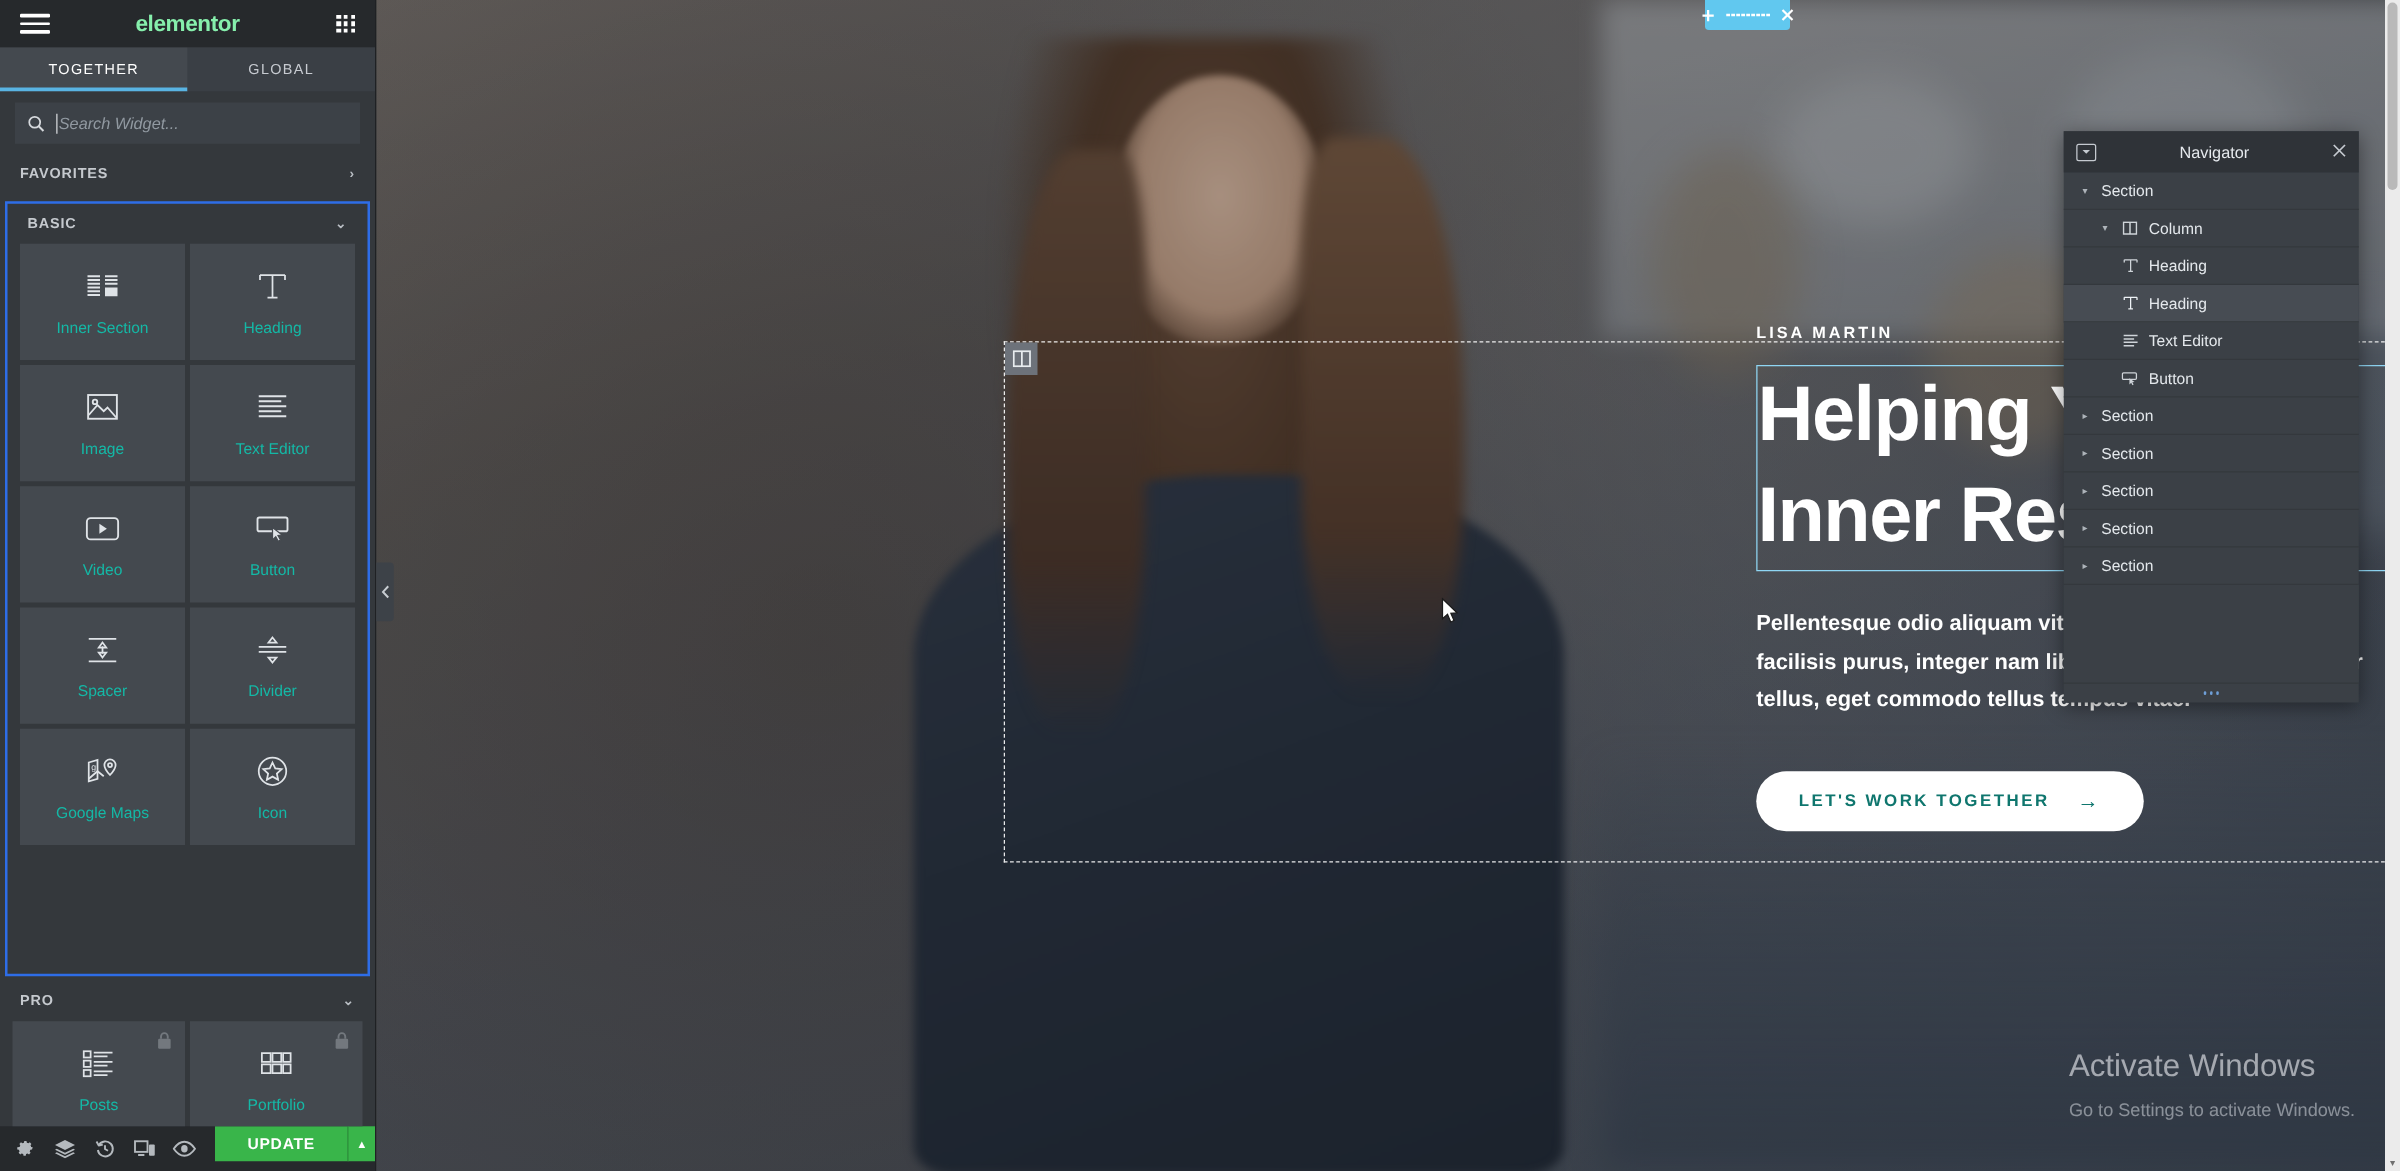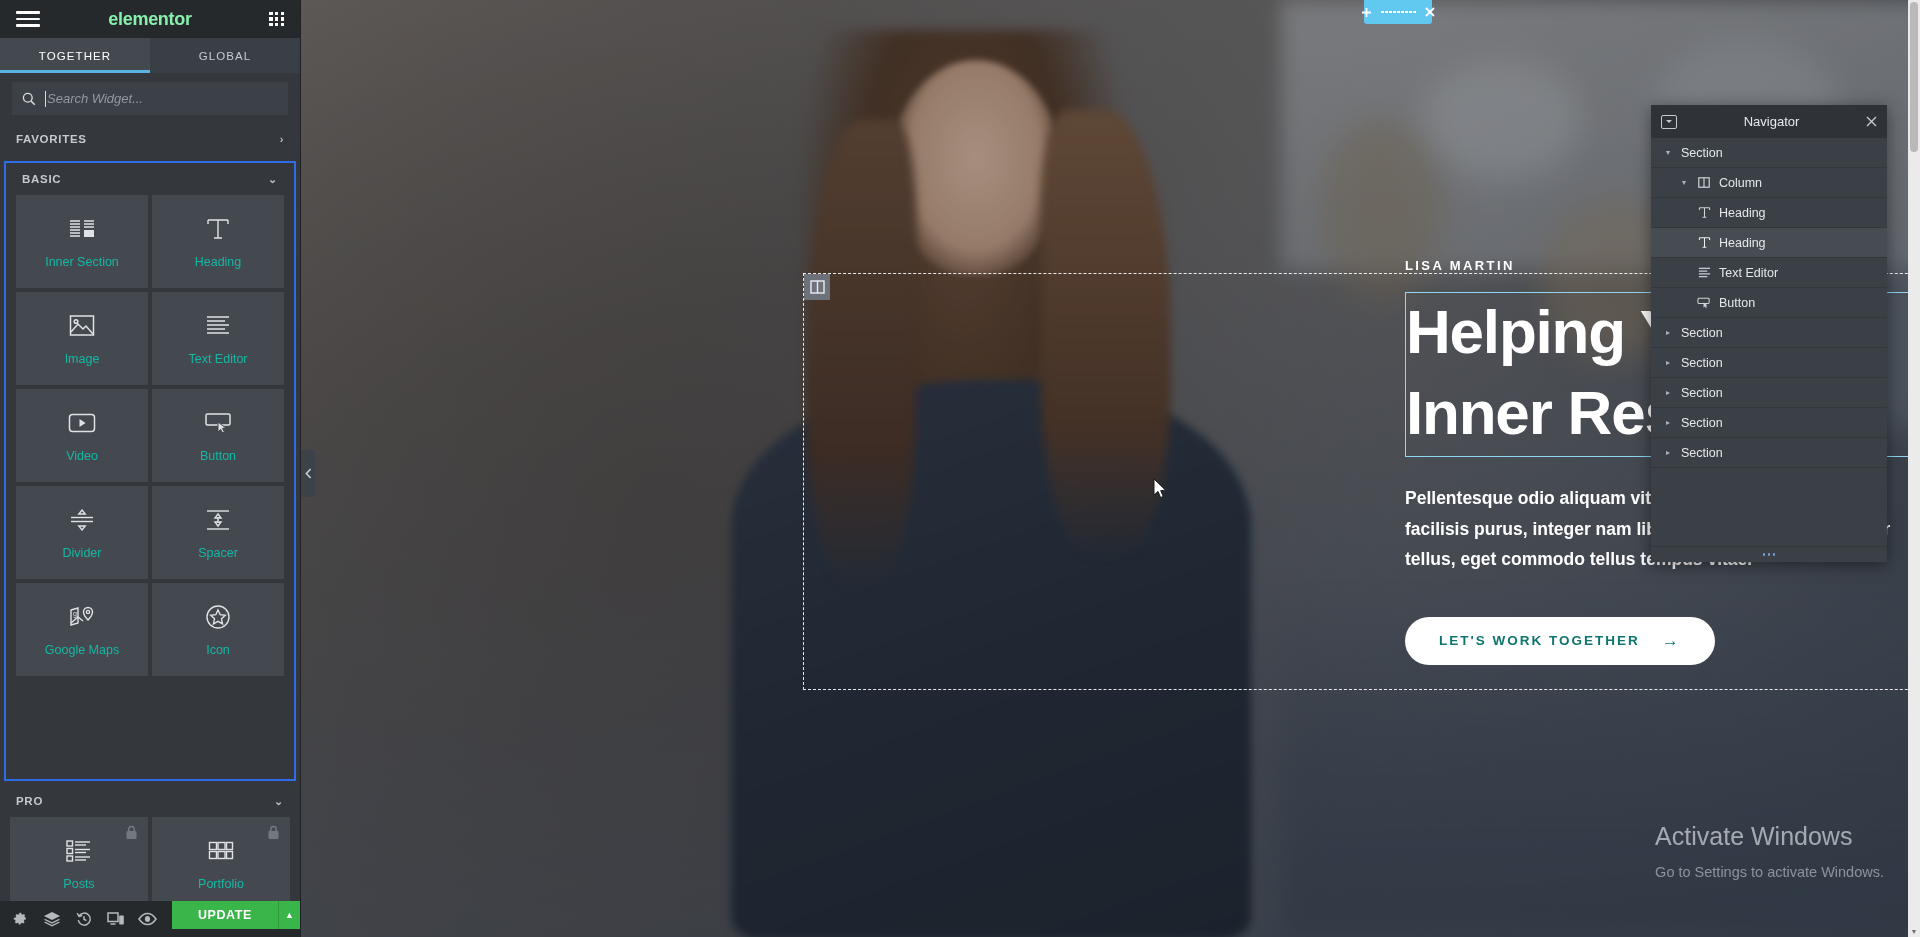--- a/index.html
+++ b/index.html
@@ -272,21 +272,21 @@
     background:#b9b9b9; border-radius:4px;
   }
   .vscroll .arrow-top, .vscroll .arrow-bot {
     position:absolute; left:0; width:12px; height:12px; display:flex;
     align-items:center; justify-content:center; color:#707070; font-size:7px;
   }
   .vscroll .arrow-top { top:0; } .vscroll .arrow-bot { bottom:0; }
 
   
   .watermark {
-    position:absolute; right:36px; bottom:57px; text-align:left; z-index:22;
+    position:absolute; right:36px; bottom:40px; text-align:left; z-index:22;
     color:rgba(235,238,242,.62); pointer-events:none;
   }
   .wm1 { font-size:25px; line-height:1.1; }
   .wm2 { font-size:14.5px; margin-top:14px; color:rgba(228,232,238,.5); }
 </style>
 </head>
 <body>
 
 <div class="app">
 
@@ -411,39 +411,39 @@
                 <rect x="2" y="2" width="24" height="11" rx="1.5"></rect>
                 <path d="M14 10 l0 10 2.6 -2.6 2 3.6 1.8 -1 -2 -3.6 3.4 -0.4 z" fill="#dfe3e7" stroke="#44494f" stroke-width="1"></path>
               </svg>
             </span>
             <span class="wlabel">Button</span>
           </div>
 
           <div class="widget">
             <span class="wicon">
               <svg width="26" height="24" viewBox="0 0 26 24" fill="none" stroke="#dfe3e7" stroke-width="1.4">
+                <line x1="2" y1="3" x2="24" y2="3"></line>
+                <line x1="2" y1="21" x2="24" y2="21"></line>
+                <path d="M13 6 l3 4 h-6 z M13 18 l3 -4 h-6 z"></path>
+                <line x1="13" y1="9" x2="13" y2="15"></line>
+              </svg>
+            </span>
+            <span class="wlabel">Spacer</span>
+          </div>
+
+          <div class="widget">
+            <span class="wicon">
+              <svg width="26" height="24" viewBox="0 0 26 24" fill="none" stroke="#dfe3e7" stroke-width="1.4">
                 <path d="M13 2 l3.2 4 h-6.4 z"></path>
                 <line x1="2" y1="9.5" x2="24" y2="9.5"></line>
                 <line x1="2" y1="13.5" x2="24" y2="13.5"></line>
                 <path d="M13 22 l3.2 -4 h-6.4 z"></path>
               </svg>
             </span>
             <span class="wlabel">Divider</span>
-          </div>
-
-          <div class="widget">
-            <span class="wicon">
-              <svg width="26" height="24" viewBox="0 0 26 24" fill="none" stroke="#dfe3e7" stroke-width="1.4">
-                <line x1="2" y1="3" x2="24" y2="3"></line>
-                <line x1="2" y1="21" x2="24" y2="21"></line>
-                <path d="M13 6 l3 4 h-6 z M13 18 l3 -4 h-6 z"></path>
-                <line x1="13" y1="9" x2="13" y2="15"></line>
-              </svg>
-            </span>
-            <span class="wlabel">Spacer</span>
           </div>
 
           <div class="widget">
             <span class="wicon">
               <svg width="28" height="24" viewBox="0 0 28 24" fill="none" stroke="#dfe3e7" stroke-width="1.4">
                 <path d="M3 5 l7-2 v15 l-7 2 z"></path>
                 <path d="M3 18 l7-6 5 4"></path>
                 <text x="5" y="11" font-size="7" fill="#dfe3e7" stroke="none" font-family="Liberation Sans">g</text>
                 <path d="M20 2.5 a4.5 4.5 0 0 1 4.5 4.5 c0 3.3 -4.5 8 -4.5 8 s-4.5 -4.7 -4.5 -8 a4.5 4.5 0 0 1 4.5 -4.5 z"></path>
                 <circle cx="20" cy="7" r="1.6"></circle>

